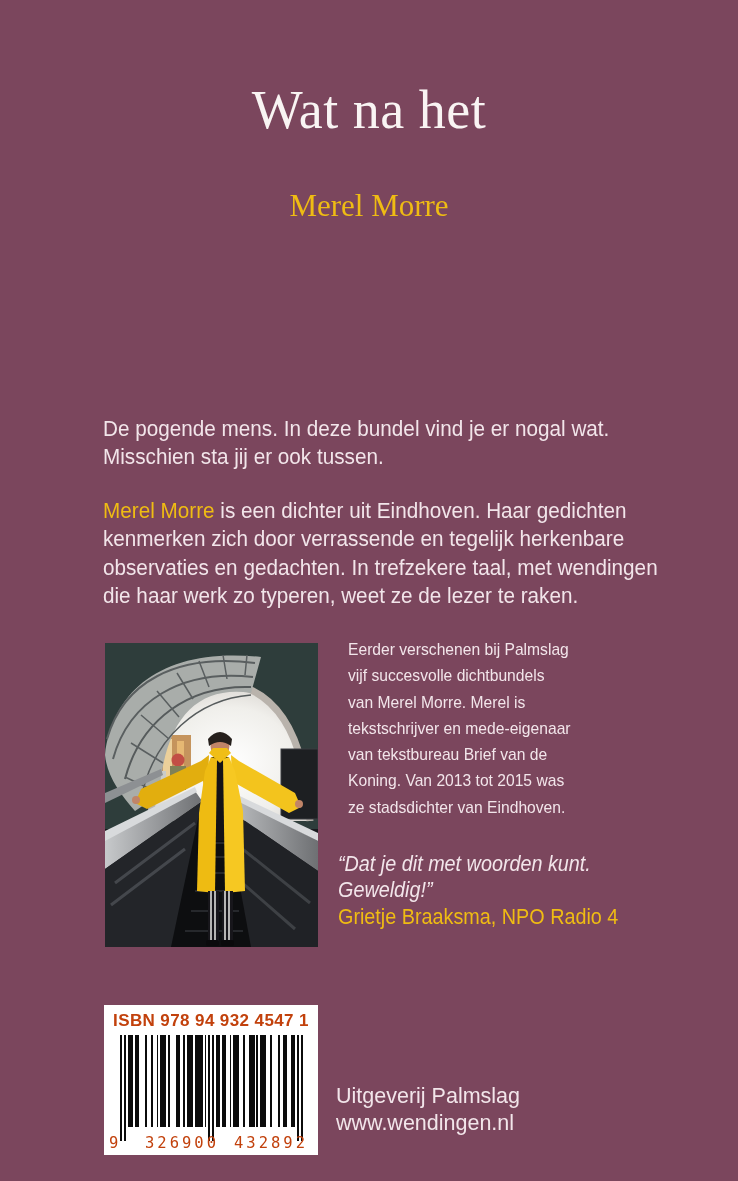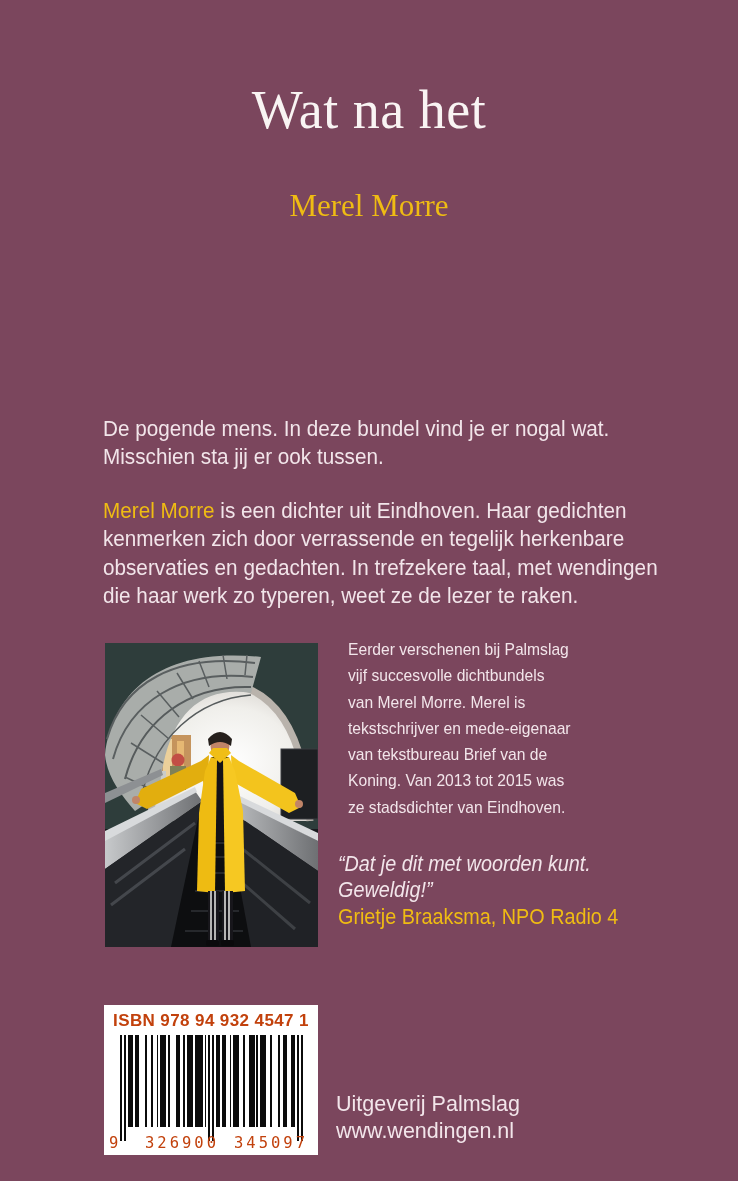--- a/index.html
+++ b/index.html
@@ -63,21 +63,21 @@
   .bc-mod.on { background:#0b0b0b; }
   .bc-mod.on.guard { height:106px; }
   .bdigits { position:absolute; left:0; bottom:0; width:100%; height:20px;
     font-family:"DejaVu Sans Mono", monospace; font-size:15.5px; }
   .bdigit-9 { position:absolute; left:5px; bottom:3px; }
   .bgroup1 { position:absolute; left:37px; bottom:3px; width:82px; text-align:center; letter-spacing:3px; }
   .bgroup2 { position:absolute; left:126px; bottom:3px; width:82px; text-align:center; letter-spacing:3px; }
   
   .publisher {
     position:absolute; left:336px; top:1083px; width:340px;
-    font-size:21.5px; line-height:27px;margin-top:8px;
+    font-size:21.5px; line-height:27px;
   }
 </style>
 </head>
 <body>
 
 <div class="cover">
 
   <div class="title">
       <div>Wat na het</div>
     </div>
@@ -275,21 +275,21 @@
         <div class="bc-mod on"></div>
         <div class="bc-mod on"></div>
         <div class="bc-mod"></div>
         <div class="bc-mod on guard"></div>
         <div class="bc-mod guard"></div>
         <div class="bc-mod on guard"></div>
       </div>
     <div class="bdigits">
       <span class="bdigit-9">9</span>
       <span class="bgroup1">326900</span>
-      <span class="bgroup2">345097</span>
+      <span class="bgroup2">432892</span>
     </div>
   </div>
 
   <div class="publisher">
       <div>Uitgeverij Palmslag</div>
       <div>www.wendingen.nl</div>
     </div>
 
 </div>
 

